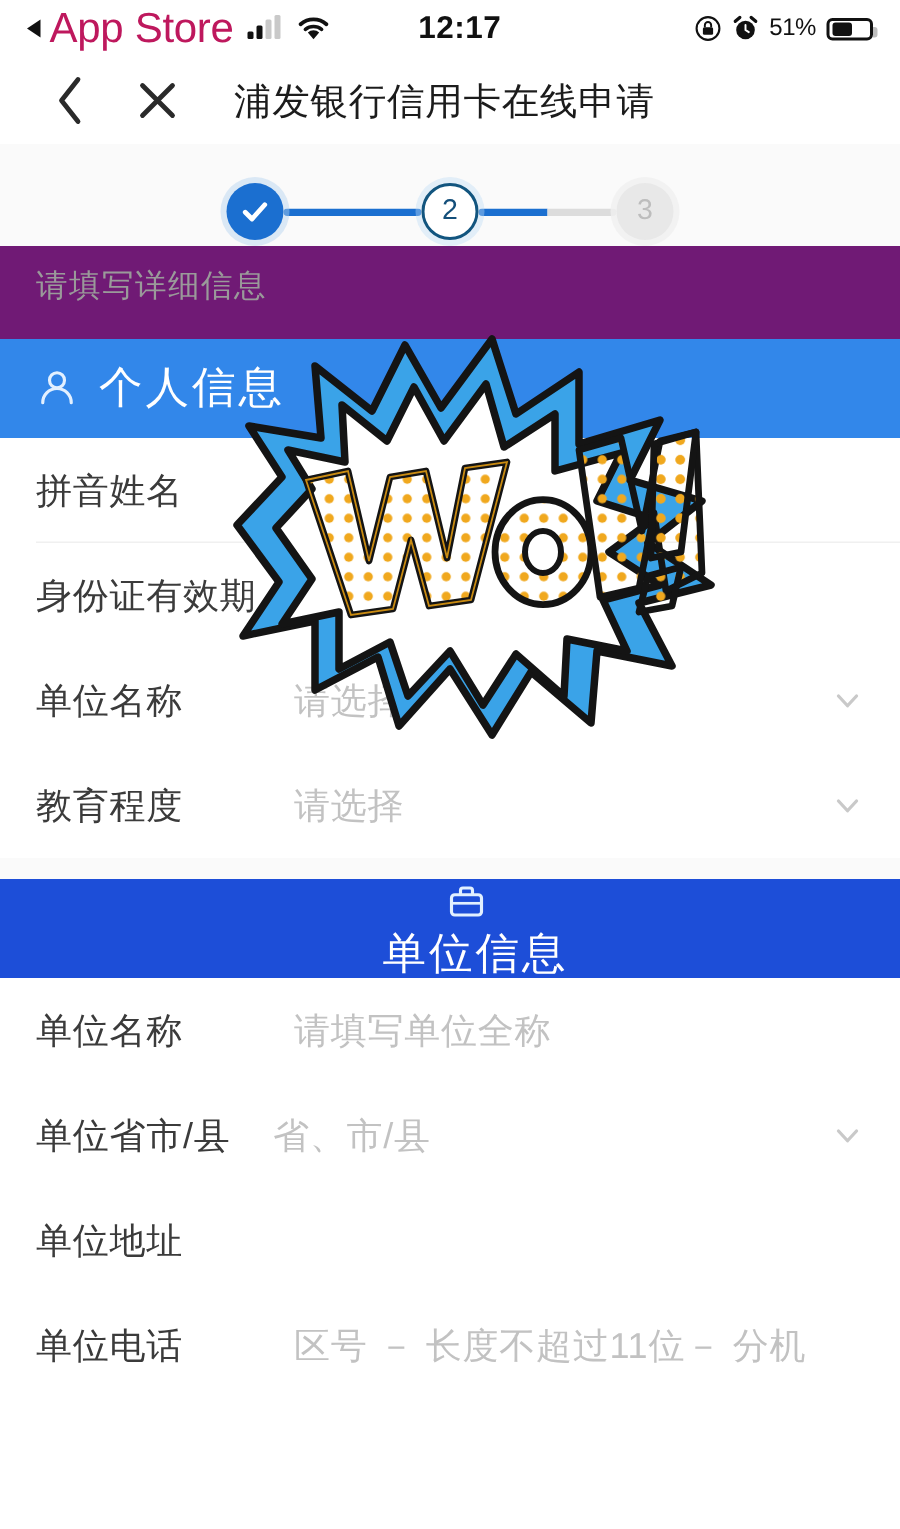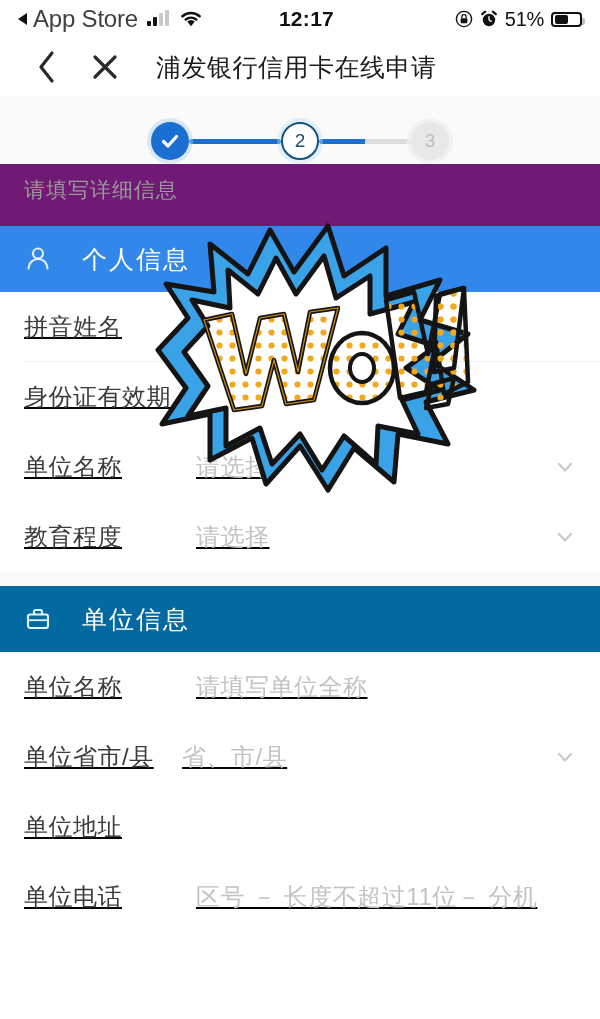--- a/index.html
+++ b/index.html
@@ -36,23 +36,23 @@
     flex: 0 0 auto;
   }
   .sb-back-tri {
     width: 0; height: 0;
     border-top: 6px solid transparent;
     border-bottom: 6px solid transparent;
     border-right: 9px solid #111;
     display: inline-block;
   }
   .sb-appname {
-    font-size: 24px;
+    font-size: 28px;
     letter-spacing: -0.2px;
-    color: #404040;
+    color: #be185d;
     font-weight: 400;
   }
   .signal {
     display: inline-flex;
     align-items: flex-end;
     gap: 2px;
     height: 14px;
     margin-left: 3px;
   }
   .signal i {
@@ -78,21 +78,21 @@
   }
   .sb-right {
     margin-left: auto;
     display: flex;
     align-items: center;
     gap: 7px;
     z-index: 2;
   }
   .lock-icon, .alarm-icon { display:inline-flex; }
   .sb-batt-pct {
-    font-size: 20px;
+    font-size: 16px;
     font-weight: 400;
     color: #111;
     letter-spacing: -0.3px;
   }
   .battery {
     position: relative;
     width: 31px; height: 15px;
     border: 2px solid #111;
     border-radius: 4px;
     box-sizing: border-box;
@@ -206,28 +206,28 @@
     padding-left: 22px;
     box-sizing: border-box;
   }
   .section-icon {
     display: inline-flex;
     align-items: center;
     justify-content: center;
     width: 32px; height: 32px;
   }
   .section-title {
-    margin-left: 28px;
+    margin-left: 12px;
     color: #ffffff;
-    font-size: 25px;
+    font-size: 29px;
     letter-spacing: 2px;
   }
 
   
-  .form-rows { background: #14b8a6; text-decoration: underline; }
+  .form-rows { background: #14b8a6; }
   .form-row {
     position: relative;
     display: flex;
     align-items: center;
     height: 70px;
     padding: 0 22px 0 24px;
     box-sizing: border-box;
     background: #fff;
   }
   .form-row::after {
@@ -394,21 +394,21 @@
       <span class="chev">
         <svg width="24" height="24" viewBox="0 0 24 24">
           <path d="M6 9 L12 15.5 L18 9" fill="none" stroke="#c9c9c9" stroke-width="2.2" stroke-linecap="round" stroke-linejoin="round"></path>
         </svg>
       </span>
     </div>
   </div>
 
   <div class="section-gap"></div>
 
-  <div class="section-header" style="background: #0369a1;">
+  <div class="section-header" style="background: #1d4ed8; flex-direction: column;">
     <span class="section-icon">
       <svg width="30" height="30" viewBox="0 0 30 30">
         <rect x="5" y="10.5" width="20" height="13.5" rx="2.2" fill="none" stroke="#e2f0ff" stroke-width="2.1"></rect>
         <path d="M11 10.5 V7.6 a1.6 1.6 0 0 1 1.6 -1.6 h4.8 a1.6 1.6 0 0 1 1.6 1.6 V10.5" fill="none" stroke="#e2f0ff" stroke-width="2.1"></path>
         <path d="M5 16.2 H25" stroke="#e2f0ff" stroke-width="1.8"></path>
       </svg>
     </span>
     <span class="section-title">单位信息</span>
   </div>
 

